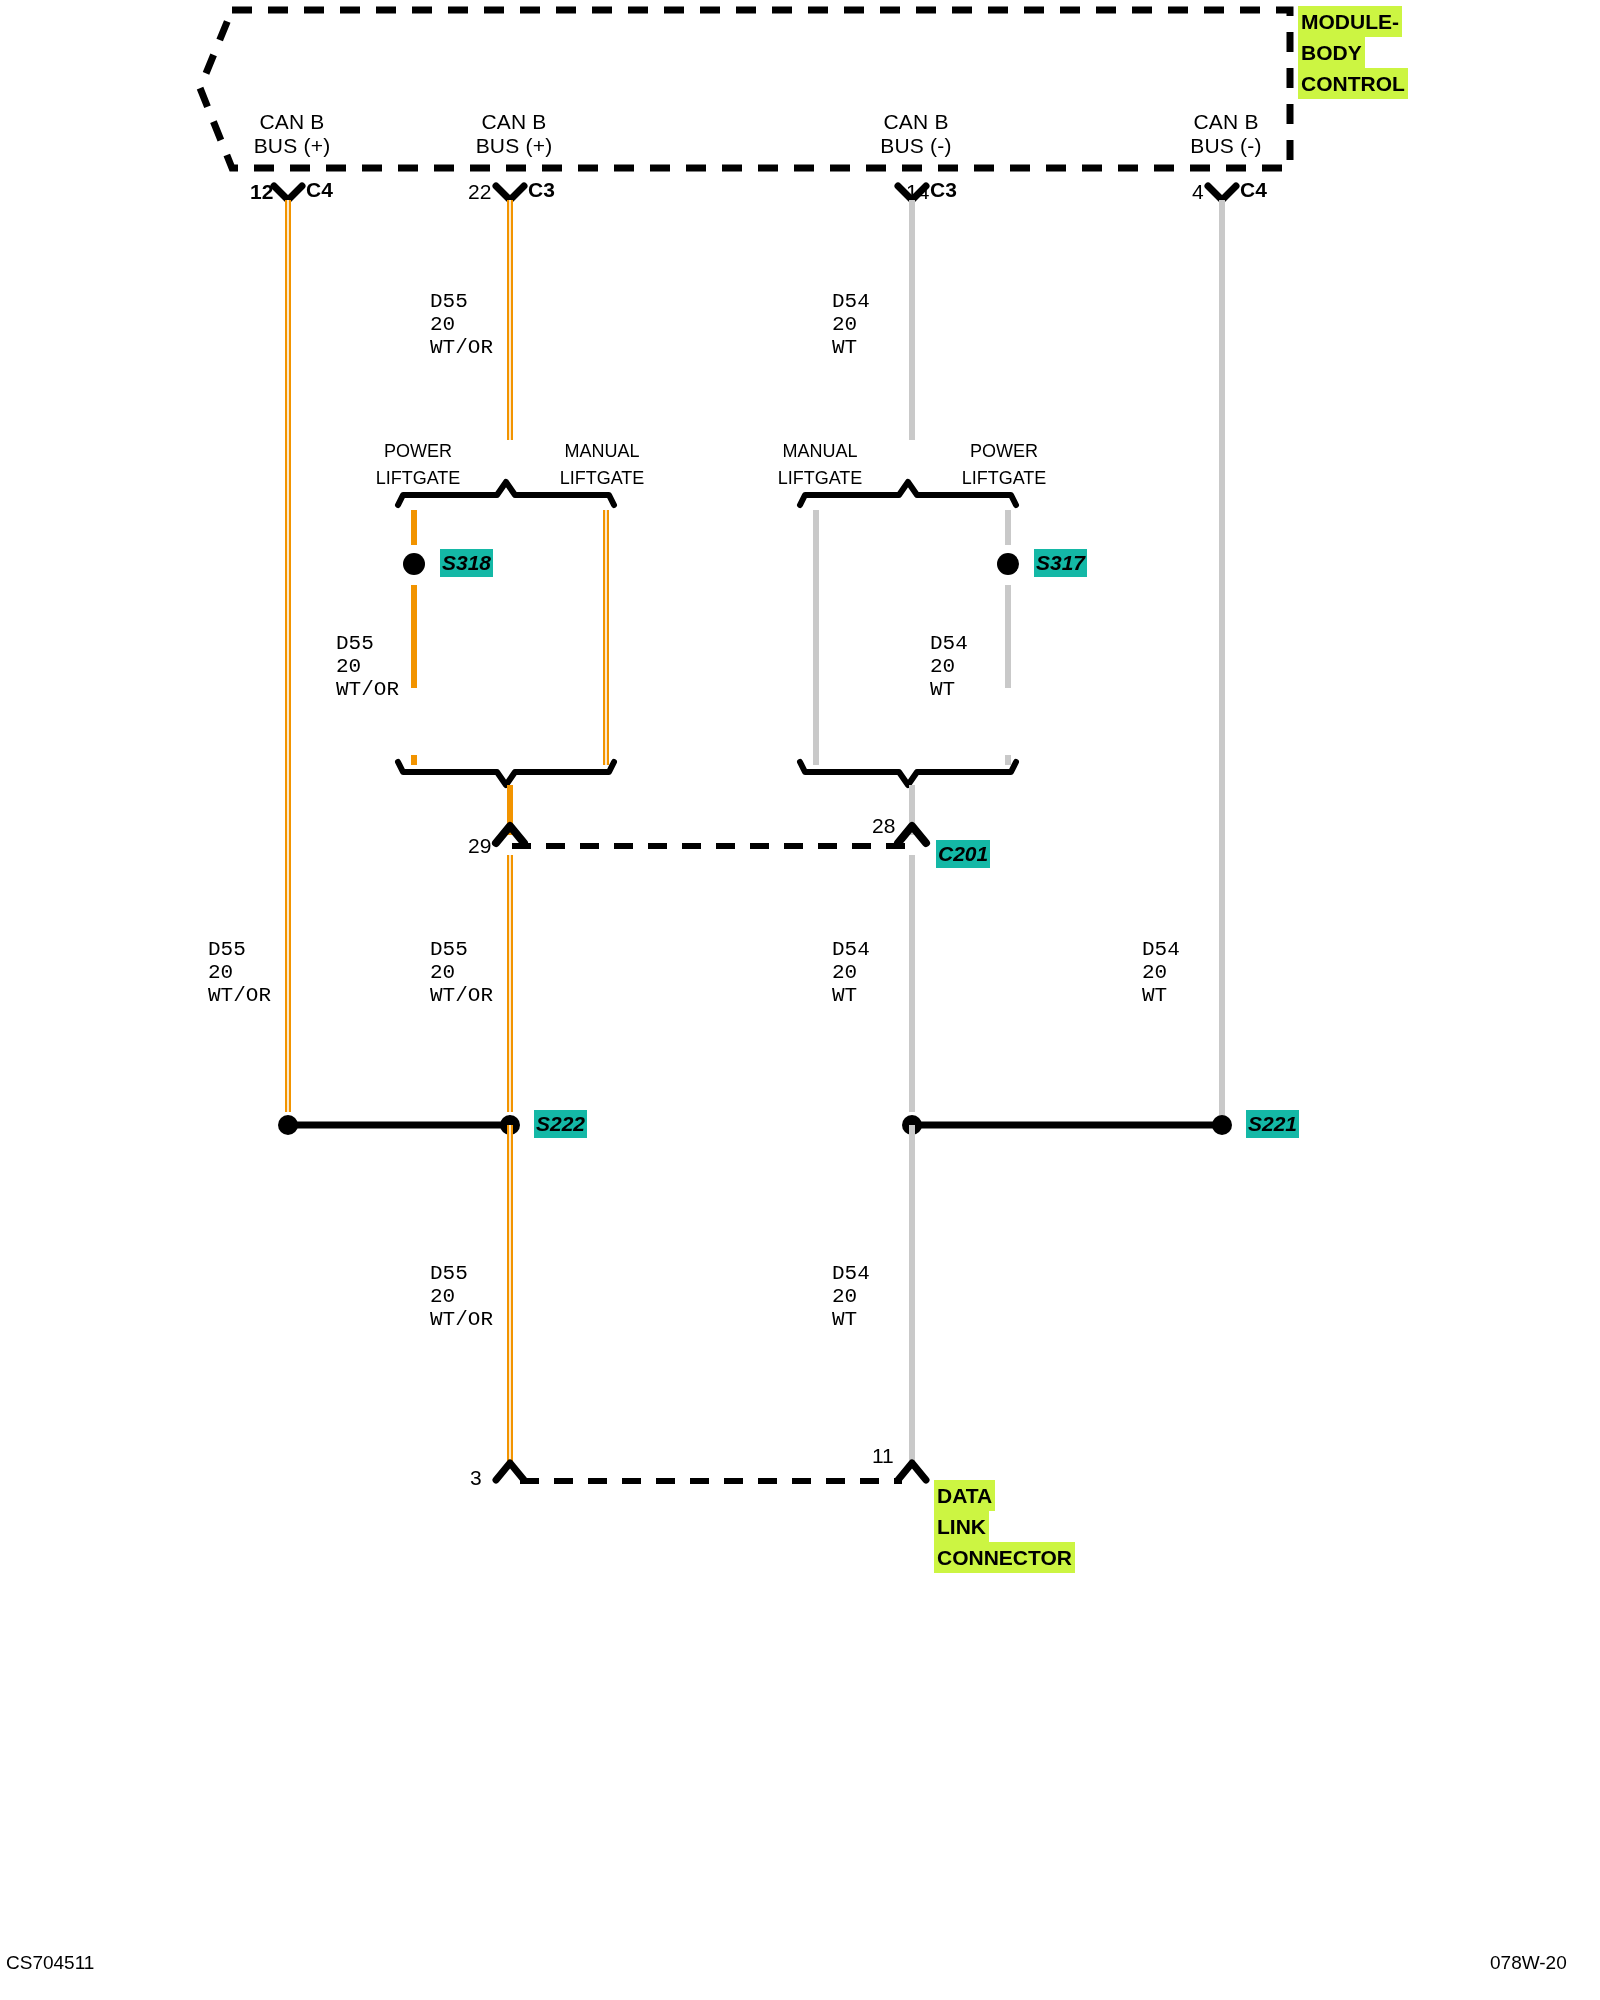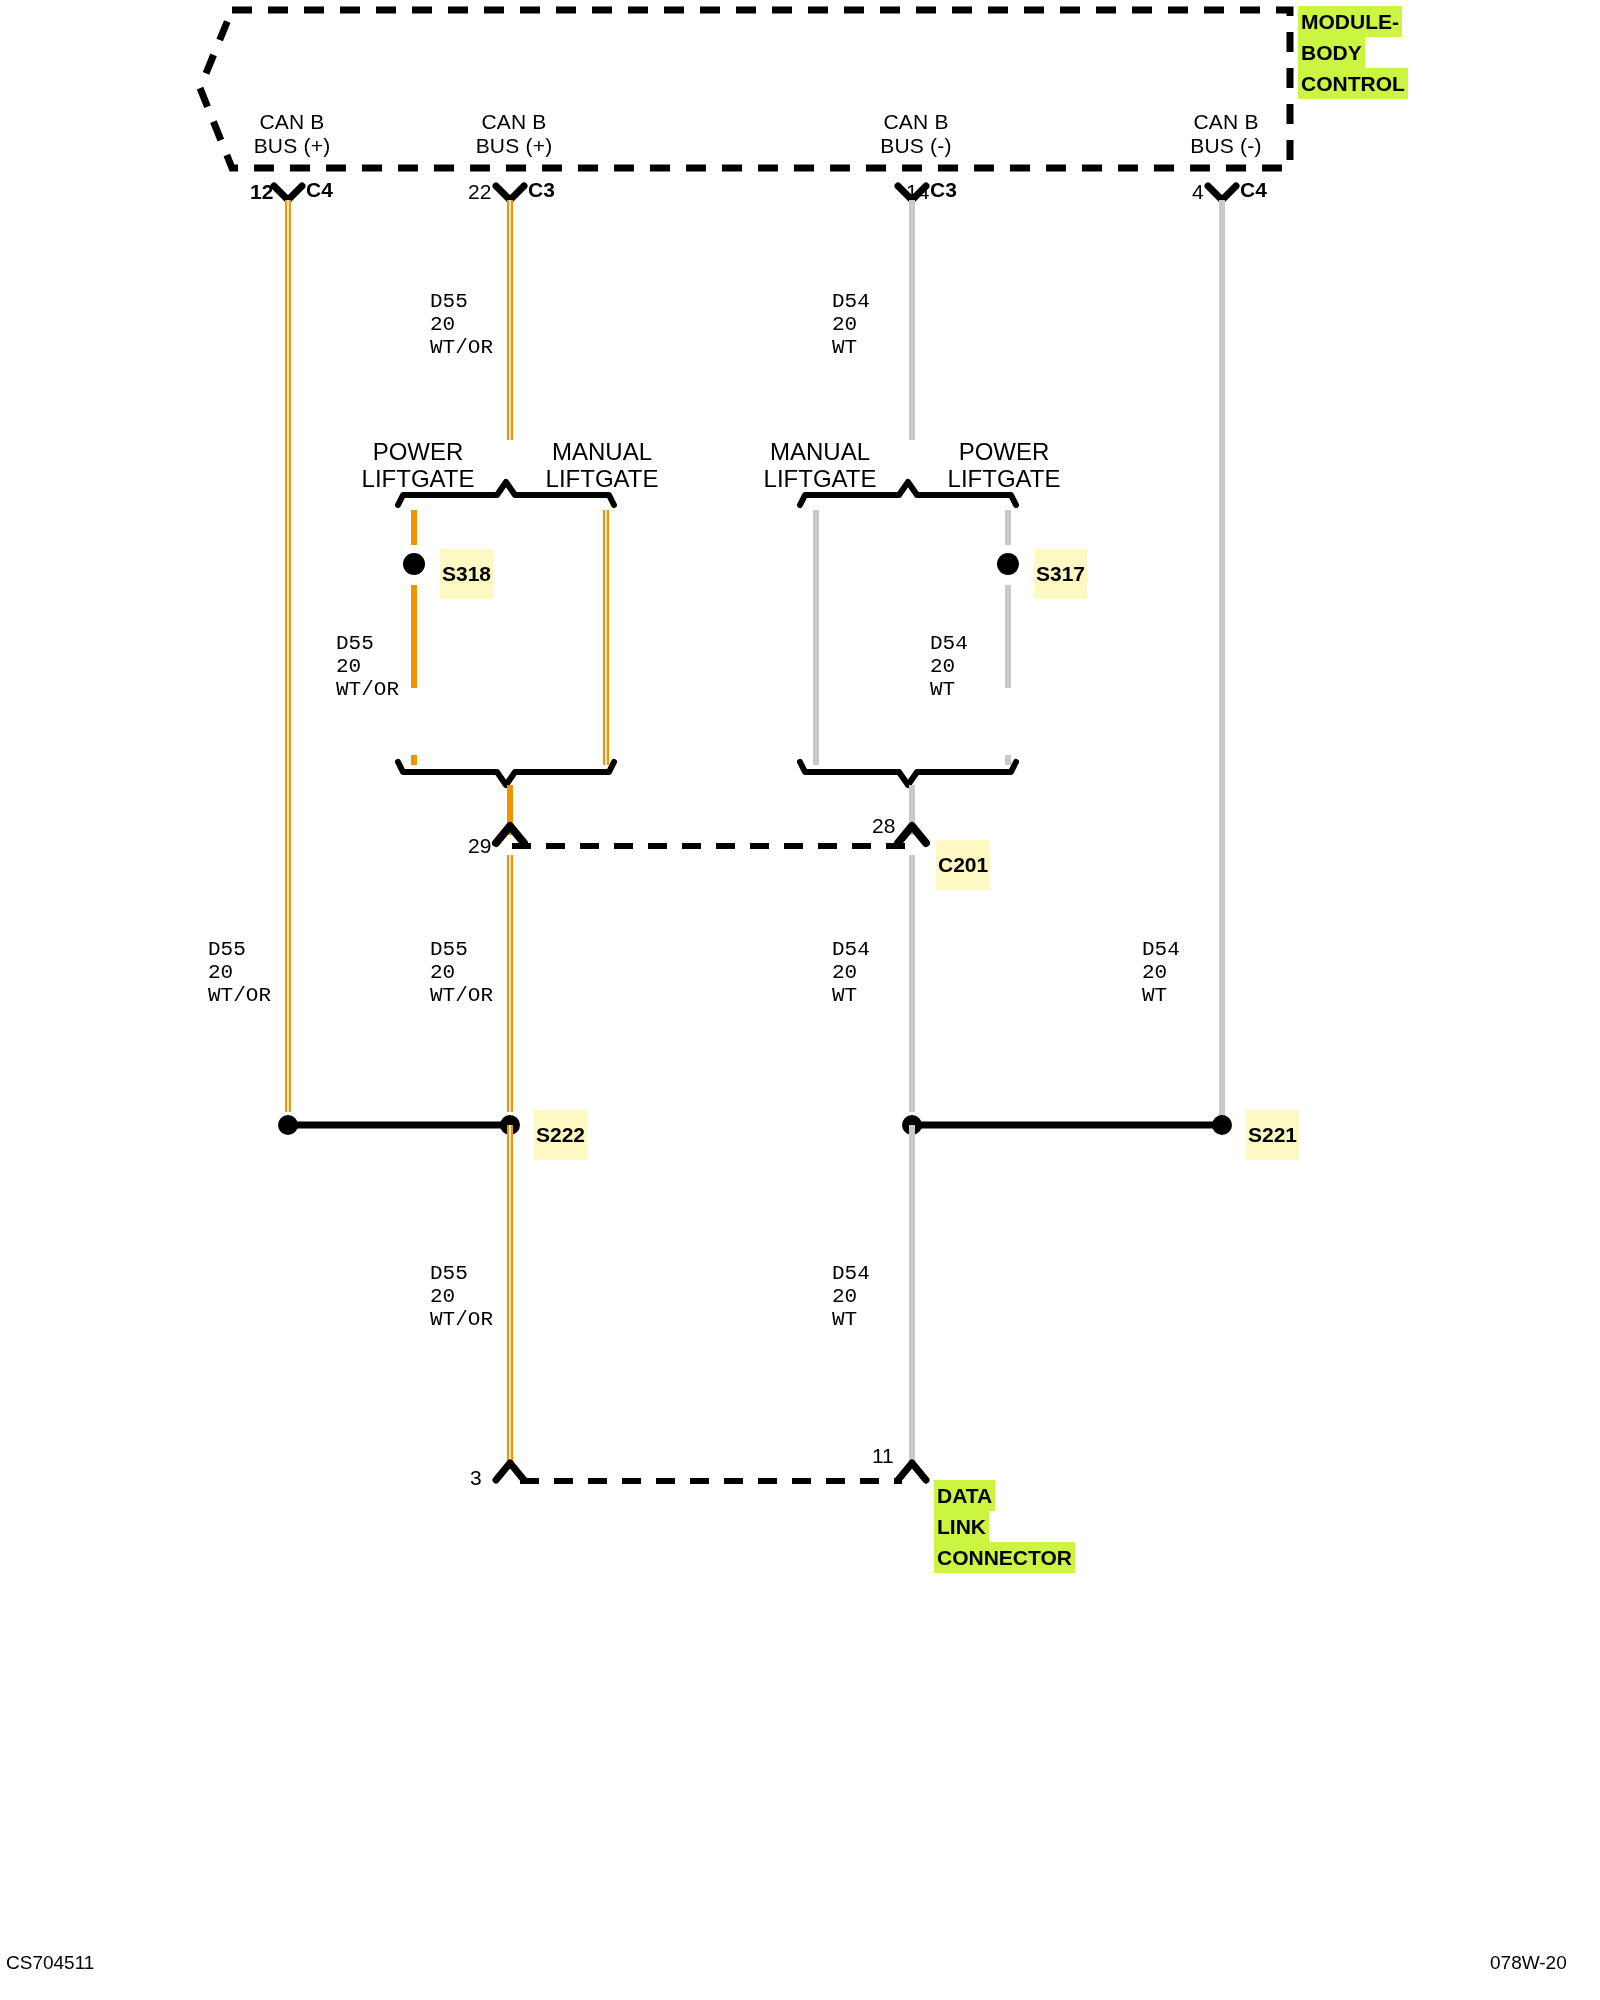--- a/index.html
+++ b/index.html
@@ -10,25 +10,25 @@
 
   #diagram{position:absolute;left:0;top:0;width:1600px;height:2000px;}
 
   .lbl{position:absolute;white-space:nowrap;}
 
   
   .t-pinlabel{font-size:21px;letter-spacing:.2px;}
   .t-pinnum{font-size:21px;}
   .t-conn{font-size:21px;font-weight:bold;}
   .t-wire{font-size:21px;text-align:left;font-family:Liberation Mono, monospace;}
-  .t-branch{font-size:24px;text-align:center;line-height:27px;}
+  .t-branch{font-size:18px;text-align:center;line-height:27px;}
   .t-foot{font-size:19px;}
 
-  .hl{background:#fef9c3;font-weight:bold;font-size:21px;line-height:28px;
-      display:inline-block;padding:11px 2px;}
+  .hl{background:#14b8a6;font-weight:bold;font-size:21px;line-height:28px;
+      display:inline-block;padding:0 2px;font-style:italic;}
   .hl-block{background:#ccf542;font-weight:bold;font-size:21px;line-height:29px;
       display:inline-block;padding:1px 3px;}
 
   .centered{transform:translateX(-50%);}
 
   svg{position:absolute;left:0;top:0;}
 </style>
 </head>
 <body>
 

